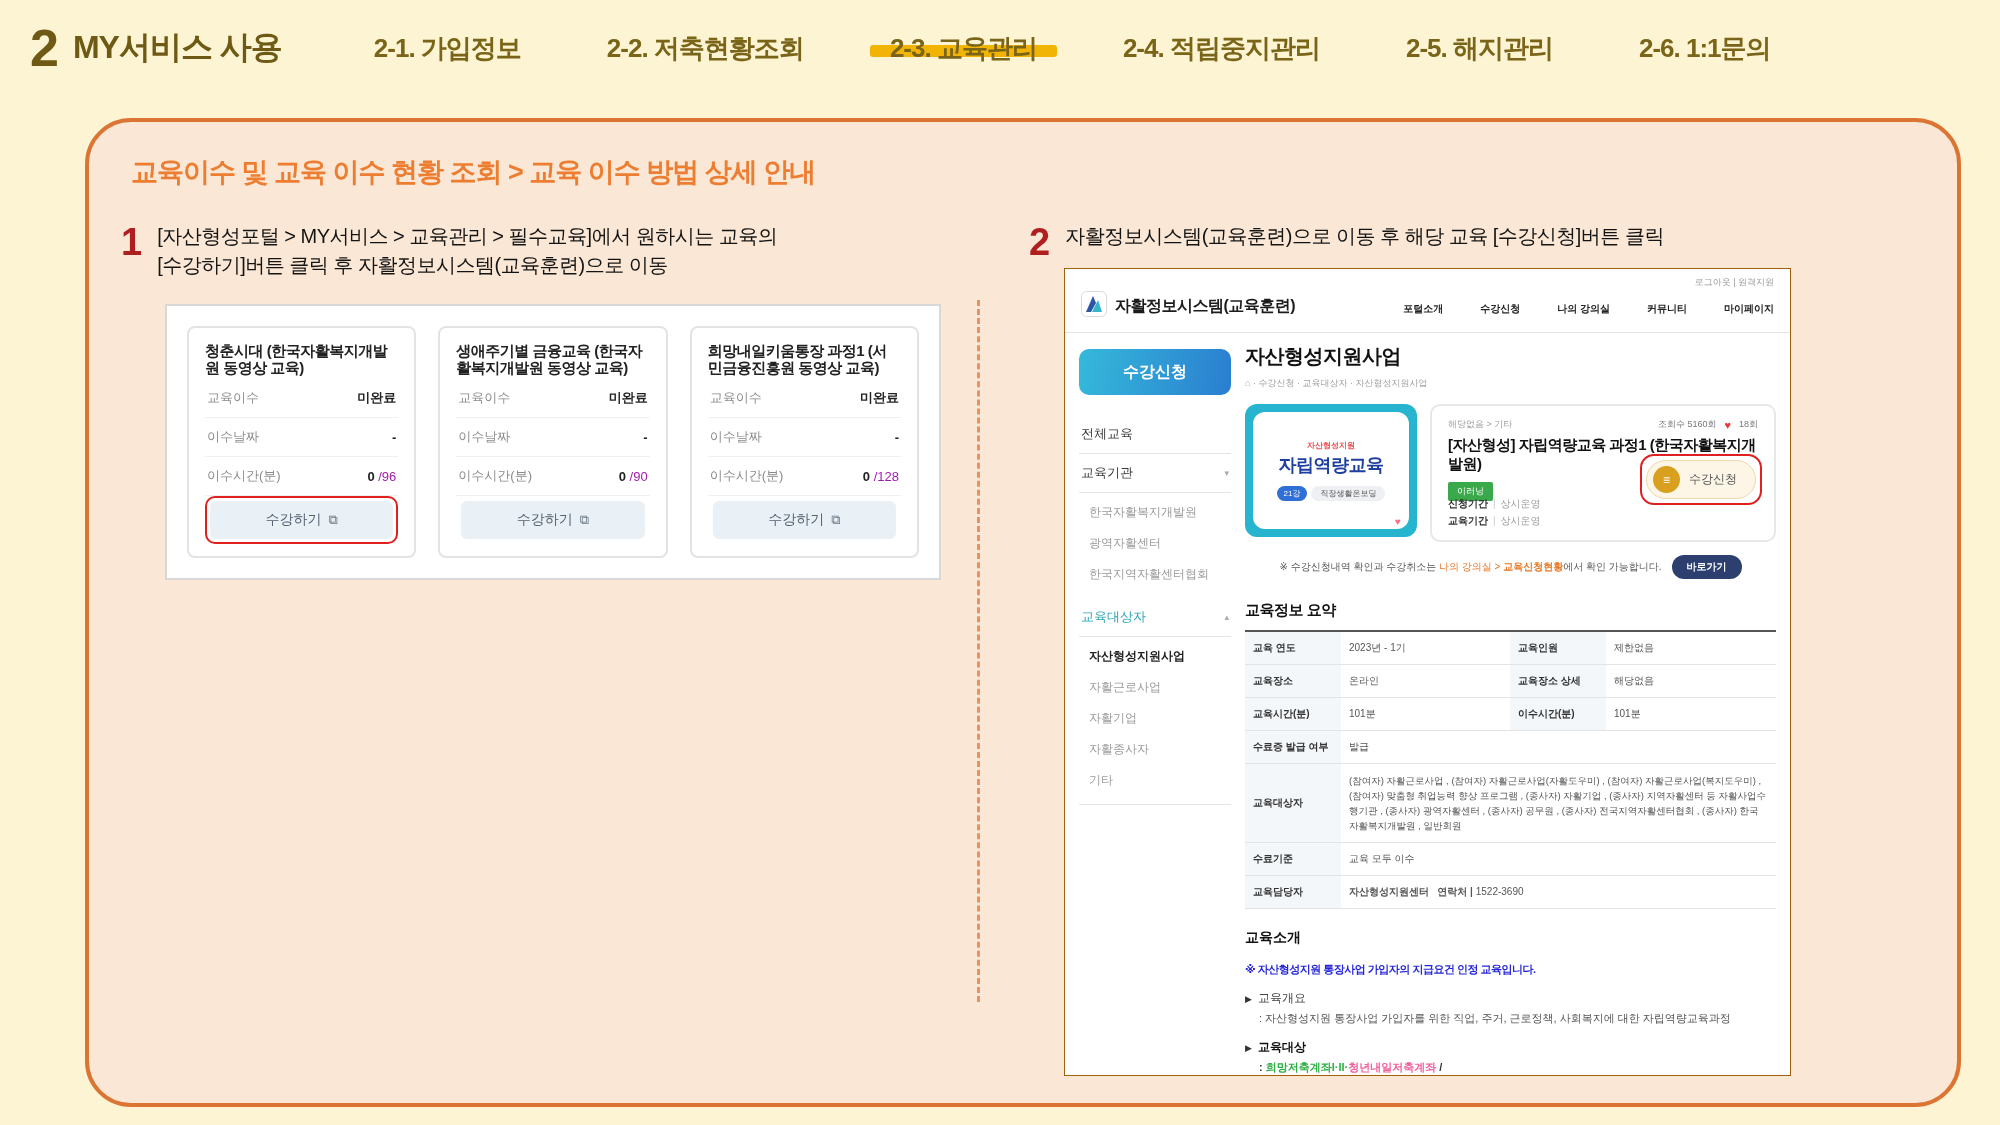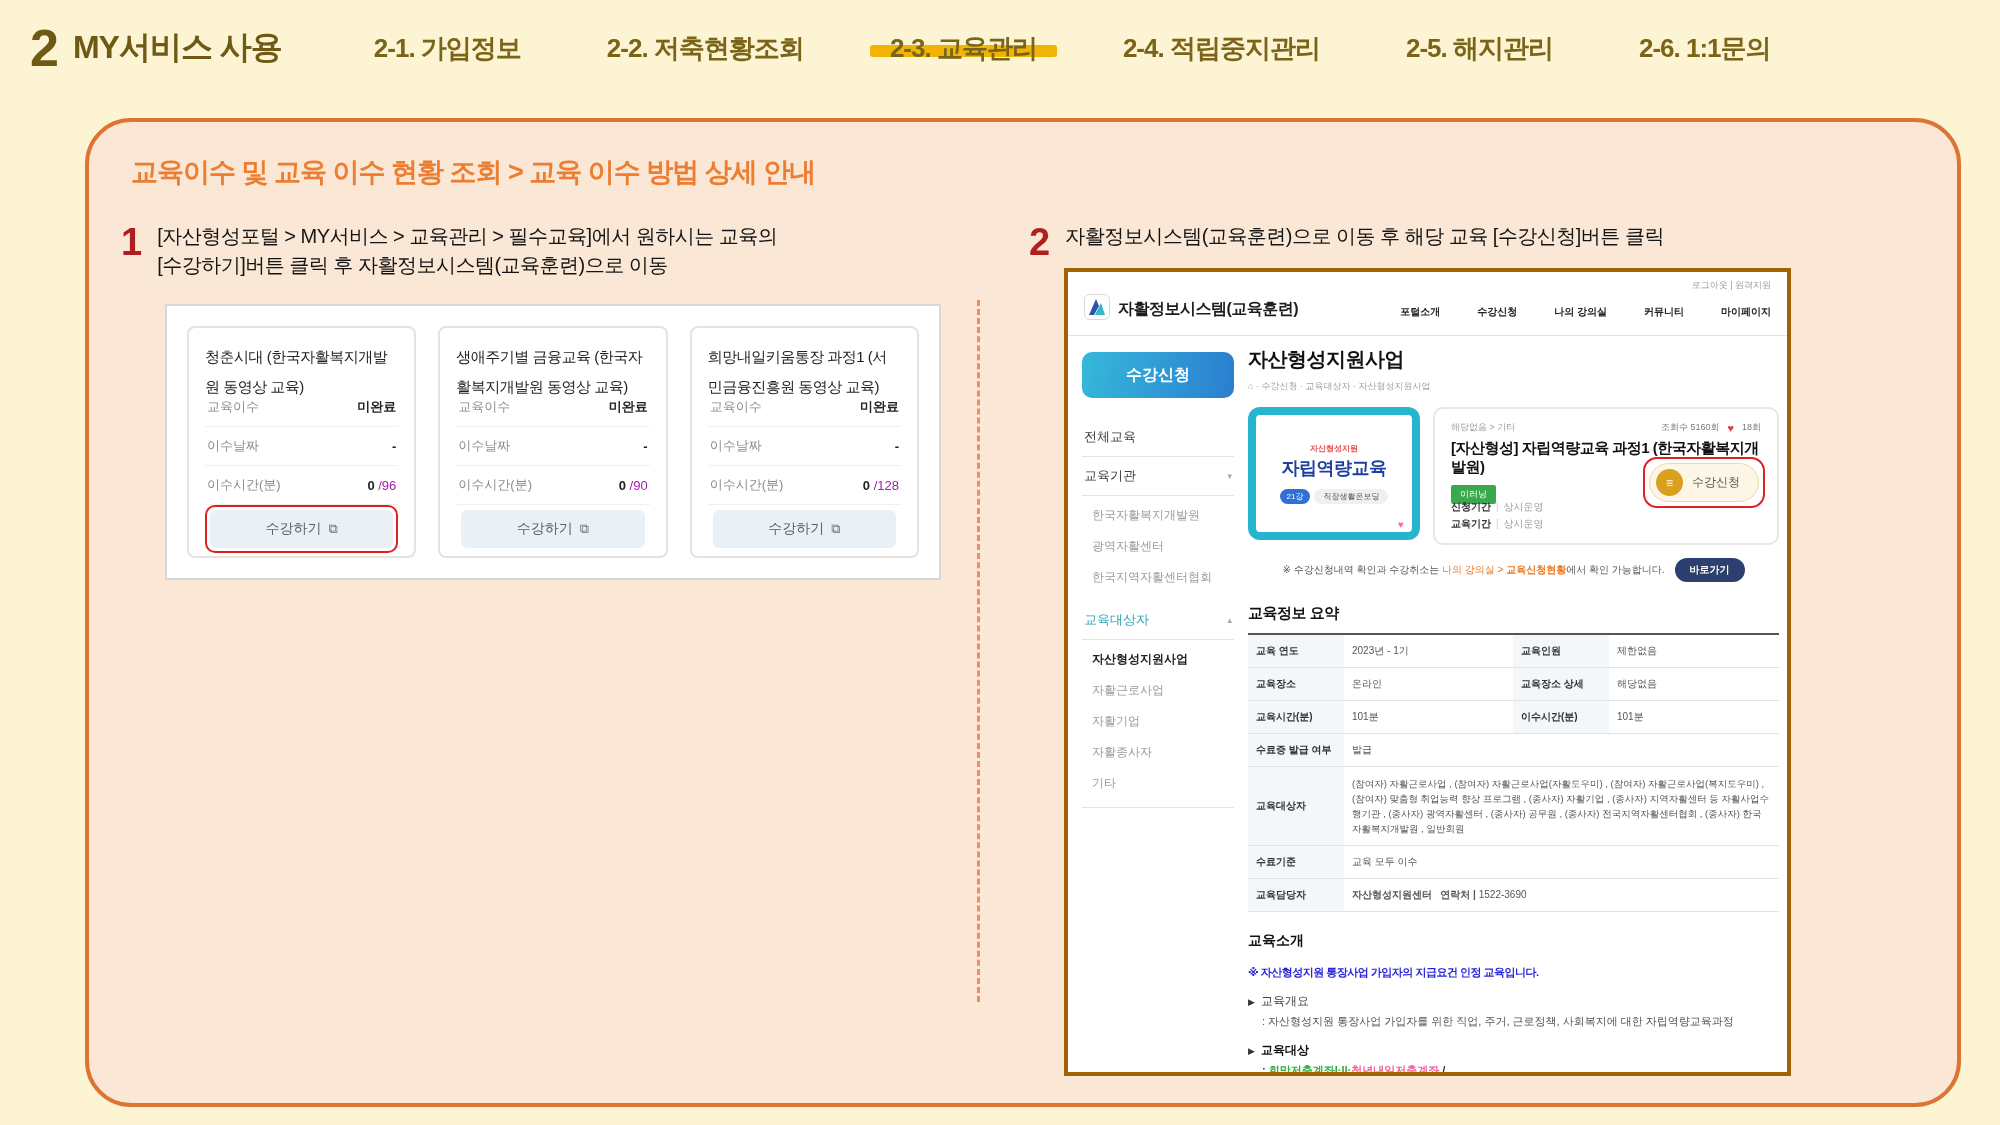--- a/index.html
+++ b/index.html
@@ -31,41 +31,41 @@
   .step-num { font-size:38px; font-weight:800; color:#b01f1f; line-height:1.1; }
   .step-text { margin-left:15px; font-size:20px; color:#141414; line-height:29px; letter-spacing:-0.5px; }
   .step-1 { left:32px; top:100px; }
   .step-2 { left:940px; top:100px; }
 
   
   .cards-box { position:absolute; left:76px; top:182px; width:776px; height:276px;
            background:#fff; border:2px solid #d8d8d8; display:flex; gap:22px; padding:20px; }
   .ccard { flex:1; border:2px solid #e3e3e3; border-radius:8px;
            padding:14px 16px 12px; display:flex; flex-direction:column; background:#fff; }
-  .cc-title { font-size:15px; font-weight:400; color:#222; line-height:30px; height:46px; letter-spacing:-0.5px; }
+  .cc-title { font-size:15px; font-weight:700; color:#222; line-height:17px; height:46px; letter-spacing:-0.5px; }
   .cc-row { display:flex; justify-content:space-between; align-items:center;
             padding:10px 2px; border-bottom:1px solid #f0f0f0; font-size:13px; }
   .cc-row:first-of-type { border-top:1px solid #f7f7f7; }
   .cc-label { color:#8b8b8b; }
   .cc-value { color:#222; font-weight:700; }
   .cc-total { color:#a21caf; font-weight:400; }
   .cc-btn-slot { margin-top:auto; padding:3px; border:2px solid transparent; border-radius:10px; }
   .cc-btn-slot.red { border-color:#e01f1f; }
   .cc-btn { background:#e9f1f7; border-radius:6px; height:38px; display:flex;
             align-items:center; justify-content:center; gap:7px;
             font-size:14px; color:#53606e; cursor:pointer; }
   .ext-ic { font-size:13px; color:#6b7886; }
 
   
   .v-div { position:absolute; left:888px; top:178px; height:702px;
            border-left:3px dashed #e8935f; }
 
   
   .site { position:absolute; left:975px; top:146px; width:727px; height:808px;
-          background:#fff; border:4px solid #a16207; overflow:hidden; }
+          background:#fff; border:1px solid #a16207; overflow:hidden; }
   .site-toplinks { position:absolute; top:7px; right:16px; font-size:9px; color:#9a9a9a; }
   .site-toplinks span { cursor:pointer; }
   .site-header { position:absolute; top:0; left:0; right:0; height:64px;
           border-bottom:1px solid #e3e3e3; }
   .brand { position:absolute; left:16px; top:22px; display:flex; align-items:center; gap:8px; }
   .brand-name { font-size:16px; font-weight:800; color:#1c1c1c; letter-spacing:-0.5px; }
   .site-nav { position:absolute; right:16px; top:33px; display:flex; gap:37px; }
   .site-nav div { font-size:10px; font-weight:700; color:#222; cursor:pointer; white-space:nowrap; }
 
   .sb { position:absolute; left:14px; top:80px; width:152px; }
@@ -82,21 +82,21 @@
   .sb-sub { padding:7px 2px 7px 10px; font-size:12px; color:#9a9a9a; cursor:pointer; }
   .sb-sub.active { color:#222; font-weight:700; }
 
   .smain { position:absolute; left:180px; top:74px; width:531px; }
   .smain h1 { font-size:20px; font-weight:800; color:#111; letter-spacing:-0.5px; }
   .crumb { margin-top:7px; font-size:9px; color:#9f9f9f; }
 
   .course-row { margin-top:14px; display:flex; gap:13px; }
   .thumb { width:172px; height:133px; background:#27b4ce; border-radius:12px;
            padding:8px; flex-shrink:0; }
-  .thumb-in { background:#fff; height:100%; border-radius:4px; position:relative;
+  .thumb-in { background:#fff; height:100%; border-radius:12px; position:relative;
            display:flex; flex-direction:column; align-items:center; justify-content:center; }
   .th-top { font-size:8px; font-weight:700; color:#e8504f; }
   .th-main { font-size:18px; font-weight:800; color:#1e3fa0; margin-top:2px; letter-spacing:-0.5px; }
   .th-badges { display:flex; gap:4px; margin-top:9px; align-items:center; }
   .th-count { background:#2f6fd6; color:#fff; font-size:8px; padding:2px 7px; border-radius:8px; }
   .th-tag { background:#eef0f3; color:#555; font-size:8px; padding:2px 9px; border-radius:8px; }
   .th-heart { position:absolute; bottom:2px; right:8px; color:#ff7087; font-size:10px; }
 
   .cinfo { flex:1; border:2px solid #e7e7e7; border-radius:10px; padding:12px 16px;
            position:relative; height:138px; background:#fff; }

